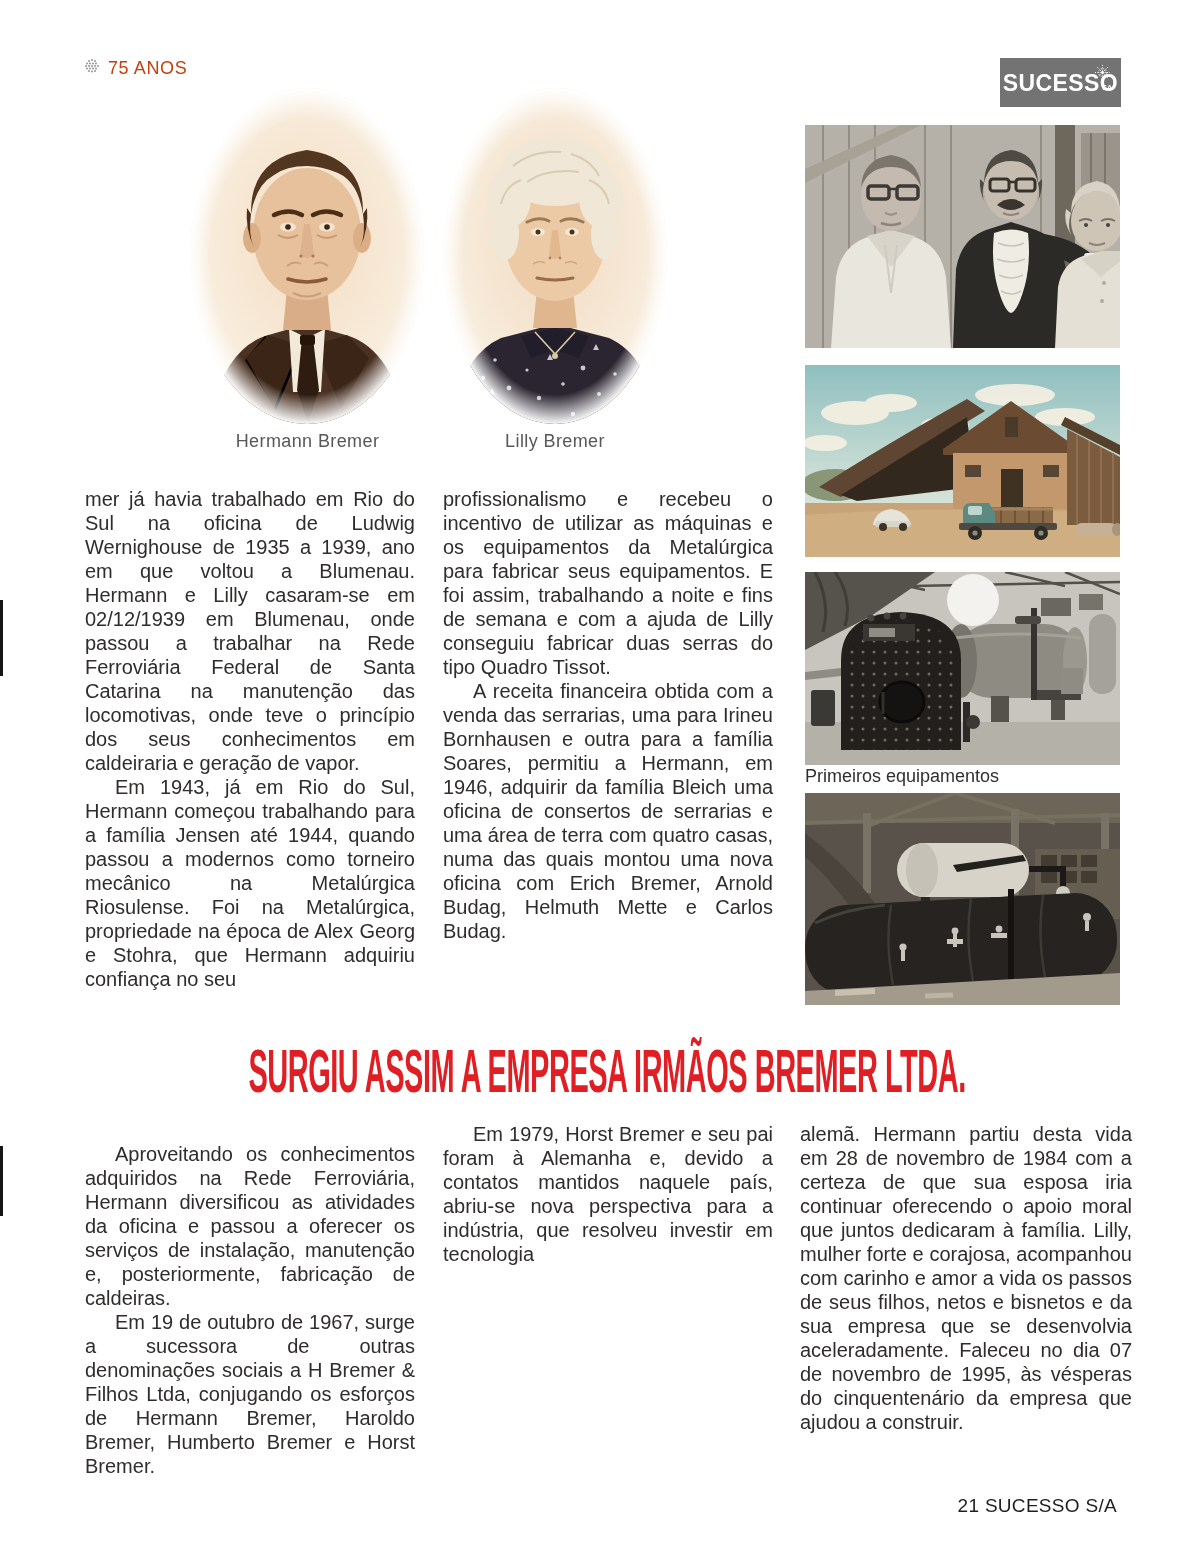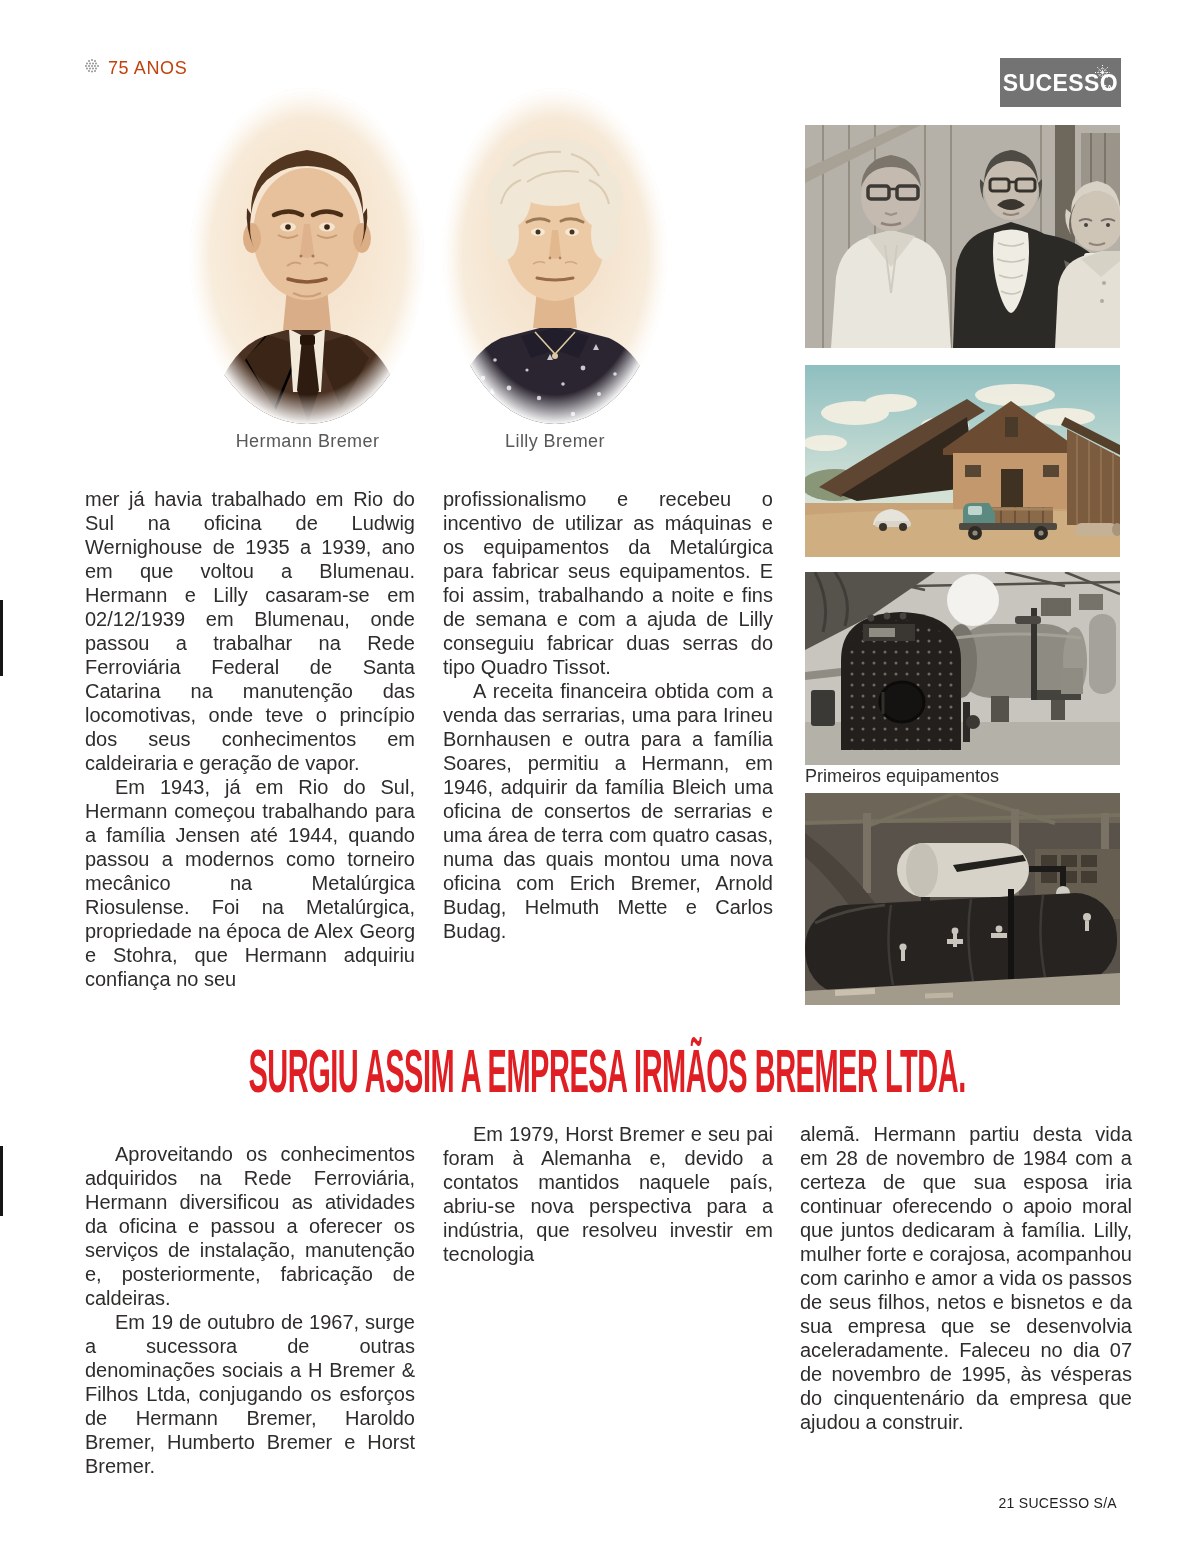--- a/index.html
+++ b/index.html
@@ -29,21 +29,21 @@
   
   .txtcol p{margin:0;text-align:justify;font-size:20px;line-height:24px;color:#2e2d2b;}
   .txtcol p.ind{text-indent:30px;}
 
   
   .headline{left:85px;top:1040px;width:1045px;height:62px;display:flex;
             align-items:center;justify-content:center;}
   .headline span{font-weight:700;font-size:61px;letter-spacing:-1px;color:#e01f25;
                  white-space:nowrap;transform:scaleX(.475);transform-origin:center;}
 
-  .footer{right:64px;top:1495px;font-size:14px;color:#1f1f1f;letter-spacing:.3px;}
+  .footer{right:64px;top:1495px;font-size:19px;color:#1f1f1f;letter-spacing:.3px;}
 
   .edge-mark{left:0;background:#161616;width:3px;}
 </style>
 </head>
 <body>
 
 <div class="page">
 
   <div class="abs edition">
     <span>

